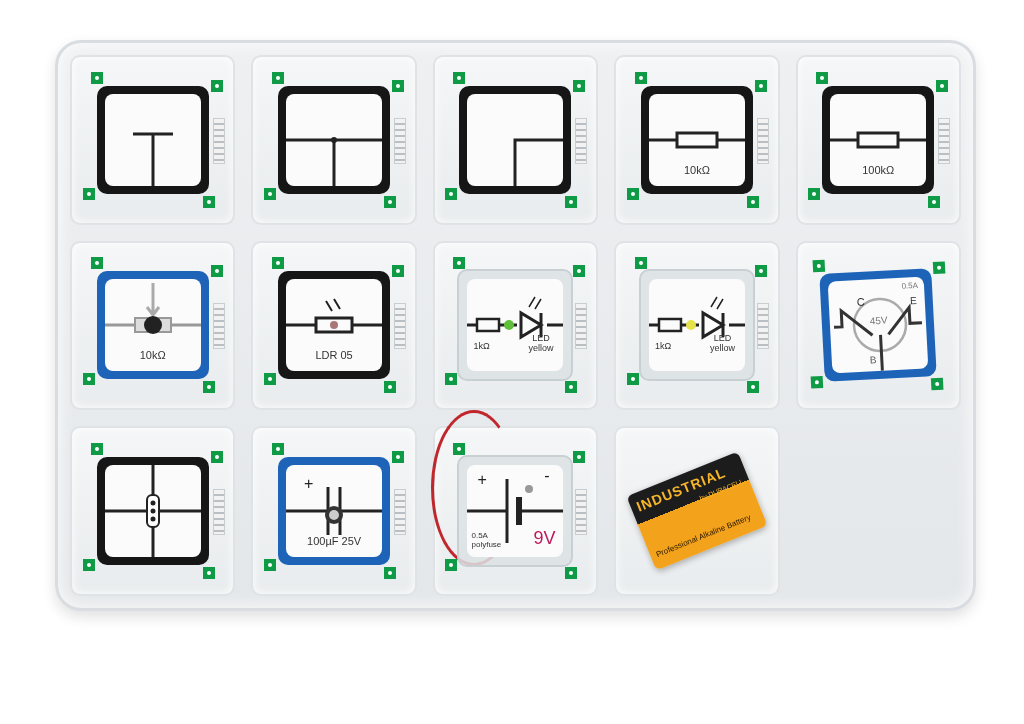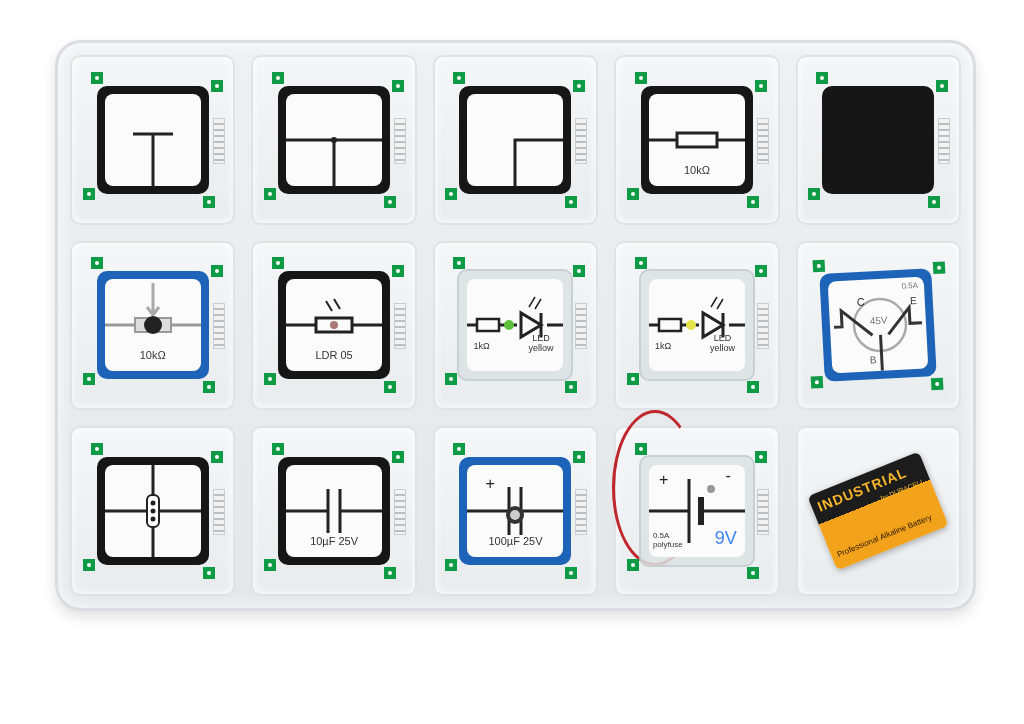--- a/index.html
+++ b/index.html
@@ -93,20 +93,27 @@
           </div>
       </div>
     </div>
     <div class="cell">
       <div class="brick black">
         <span class="pad tl"></span>
           <span class="pad tr"></span>
           <span class="pad bl"></span>
           <span class="pad br"></span>
           <span class="conn"></span>
+        <div class="face">
+            <svg viewBox="0 0 96 92">
+              <path d="M0 46 H28 M68 46 H96" stroke="#222" stroke-width="3"></path>
+              <rect x="28" y="39" width="40" height="14" fill="none" stroke="#222" stroke-width="3"></rect>
+            </svg>
+          <div class="label">100kΩ</div>
+          </div>
       </div>
     </div>
 
     <div class="cell">
       <div class="brick blue">
         <span class="pad tl"></span>
           <span class="pad tr"></span>
           <span class="pad bl"></span>
           <span class="pad br"></span>
           <span class="conn"></span>
@@ -211,35 +218,20 @@
               <path d="M0 46 H96 M48 0 V92" stroke="#222" stroke-width="3"></path>
               <rect x="42" y="30" width="12" height="32" rx="5" fill="#fff" stroke="#222" stroke-width="2"></rect>
               <circle cx="48" cy="38" r="2.5" fill="#222"></circle>
               <circle cx="48" cy="46" r="2.5" fill="#222"></circle>
               <circle cx="48" cy="54" r="2.5" fill="#222"></circle>
             </svg>
           </div>
       </div>
     </div>
     <div class="cell">
-      <div class="brick black">
-        <span class="pad tl"></span>
-          <span class="pad tr"></span>
-          <span class="pad bl"></span>
-          <span class="pad br"></span>
-          <span class="conn"></span>
-        <div class="face">
-            <svg viewBox="0 0 96 92">
-              <path d="M0 46 H42 M54 46 H96 M42 24 V68 M54 24 V68" stroke="#222" stroke-width="3"></path>
-            </svg>
-          <div class="label">10µF 25V</div>
-          </div>
-      </div>
-    </div>
-    <div class="cell">
       <div class="brick blue">
         <span class="pad tl"></span>
           <span class="pad tr"></span>
           <span class="pad bl"></span>
           <span class="pad br"></span>
           <span class="conn"></span>
         <div class="face">
             <svg viewBox="0 0 96 92">
               <path d="M0 46 H42 M54 46 H96 M42 22 V70 M54 22 V70" stroke="#222" stroke-width="3"></path>
               <circle cx="48" cy="50" r="9" fill="#333"></circle>
@@ -260,21 +252,21 @@
           <span class="conn"></span>
         <div class="face">
             <svg viewBox="0 0 96 92">
               <path d="M0 46 H40 M52 46 H96 M40 14 V78" stroke="#222" stroke-width="3"></path>
               <path d="M52 32 V60" stroke="#222" stroke-width="6"></path>
               <circle cx="62" cy="24" r="4" fill="#999"></circle>
             </svg>
           <div style="position:absolute;left:10px;top:6px;font-size:16px;color:#222">+</div>
           <div style="position:absolute;right:14px;top:2px;font-size:16px;color:#222">-</div>
           <div style="position:absolute;left:4px;bottom:8px;font-size:8px;color:#333;line-height:9px"><span>0.5A</span><br><span>polyfuse</span></div>
-          <div style="position:absolute;right:8px;bottom:8px;font-size:18px;color:#3b82f6">9V</div>
+          <div style="position:absolute;right:8px;bottom:8px;font-size:18px;color:#be185d">9V</div>
         </div>
       </div>
     </div>
     <div class="cell">
       <div class="battery">
         <div class="brand">INDUSTRIAL</div>
         <div style="position:absolute;right:6px;top:26px;font-size:7px;color:#f6b52a">by DURACELL</div>
         <div class="sub">Professional Alkaline Battery</div>
       </div>
     </div>

